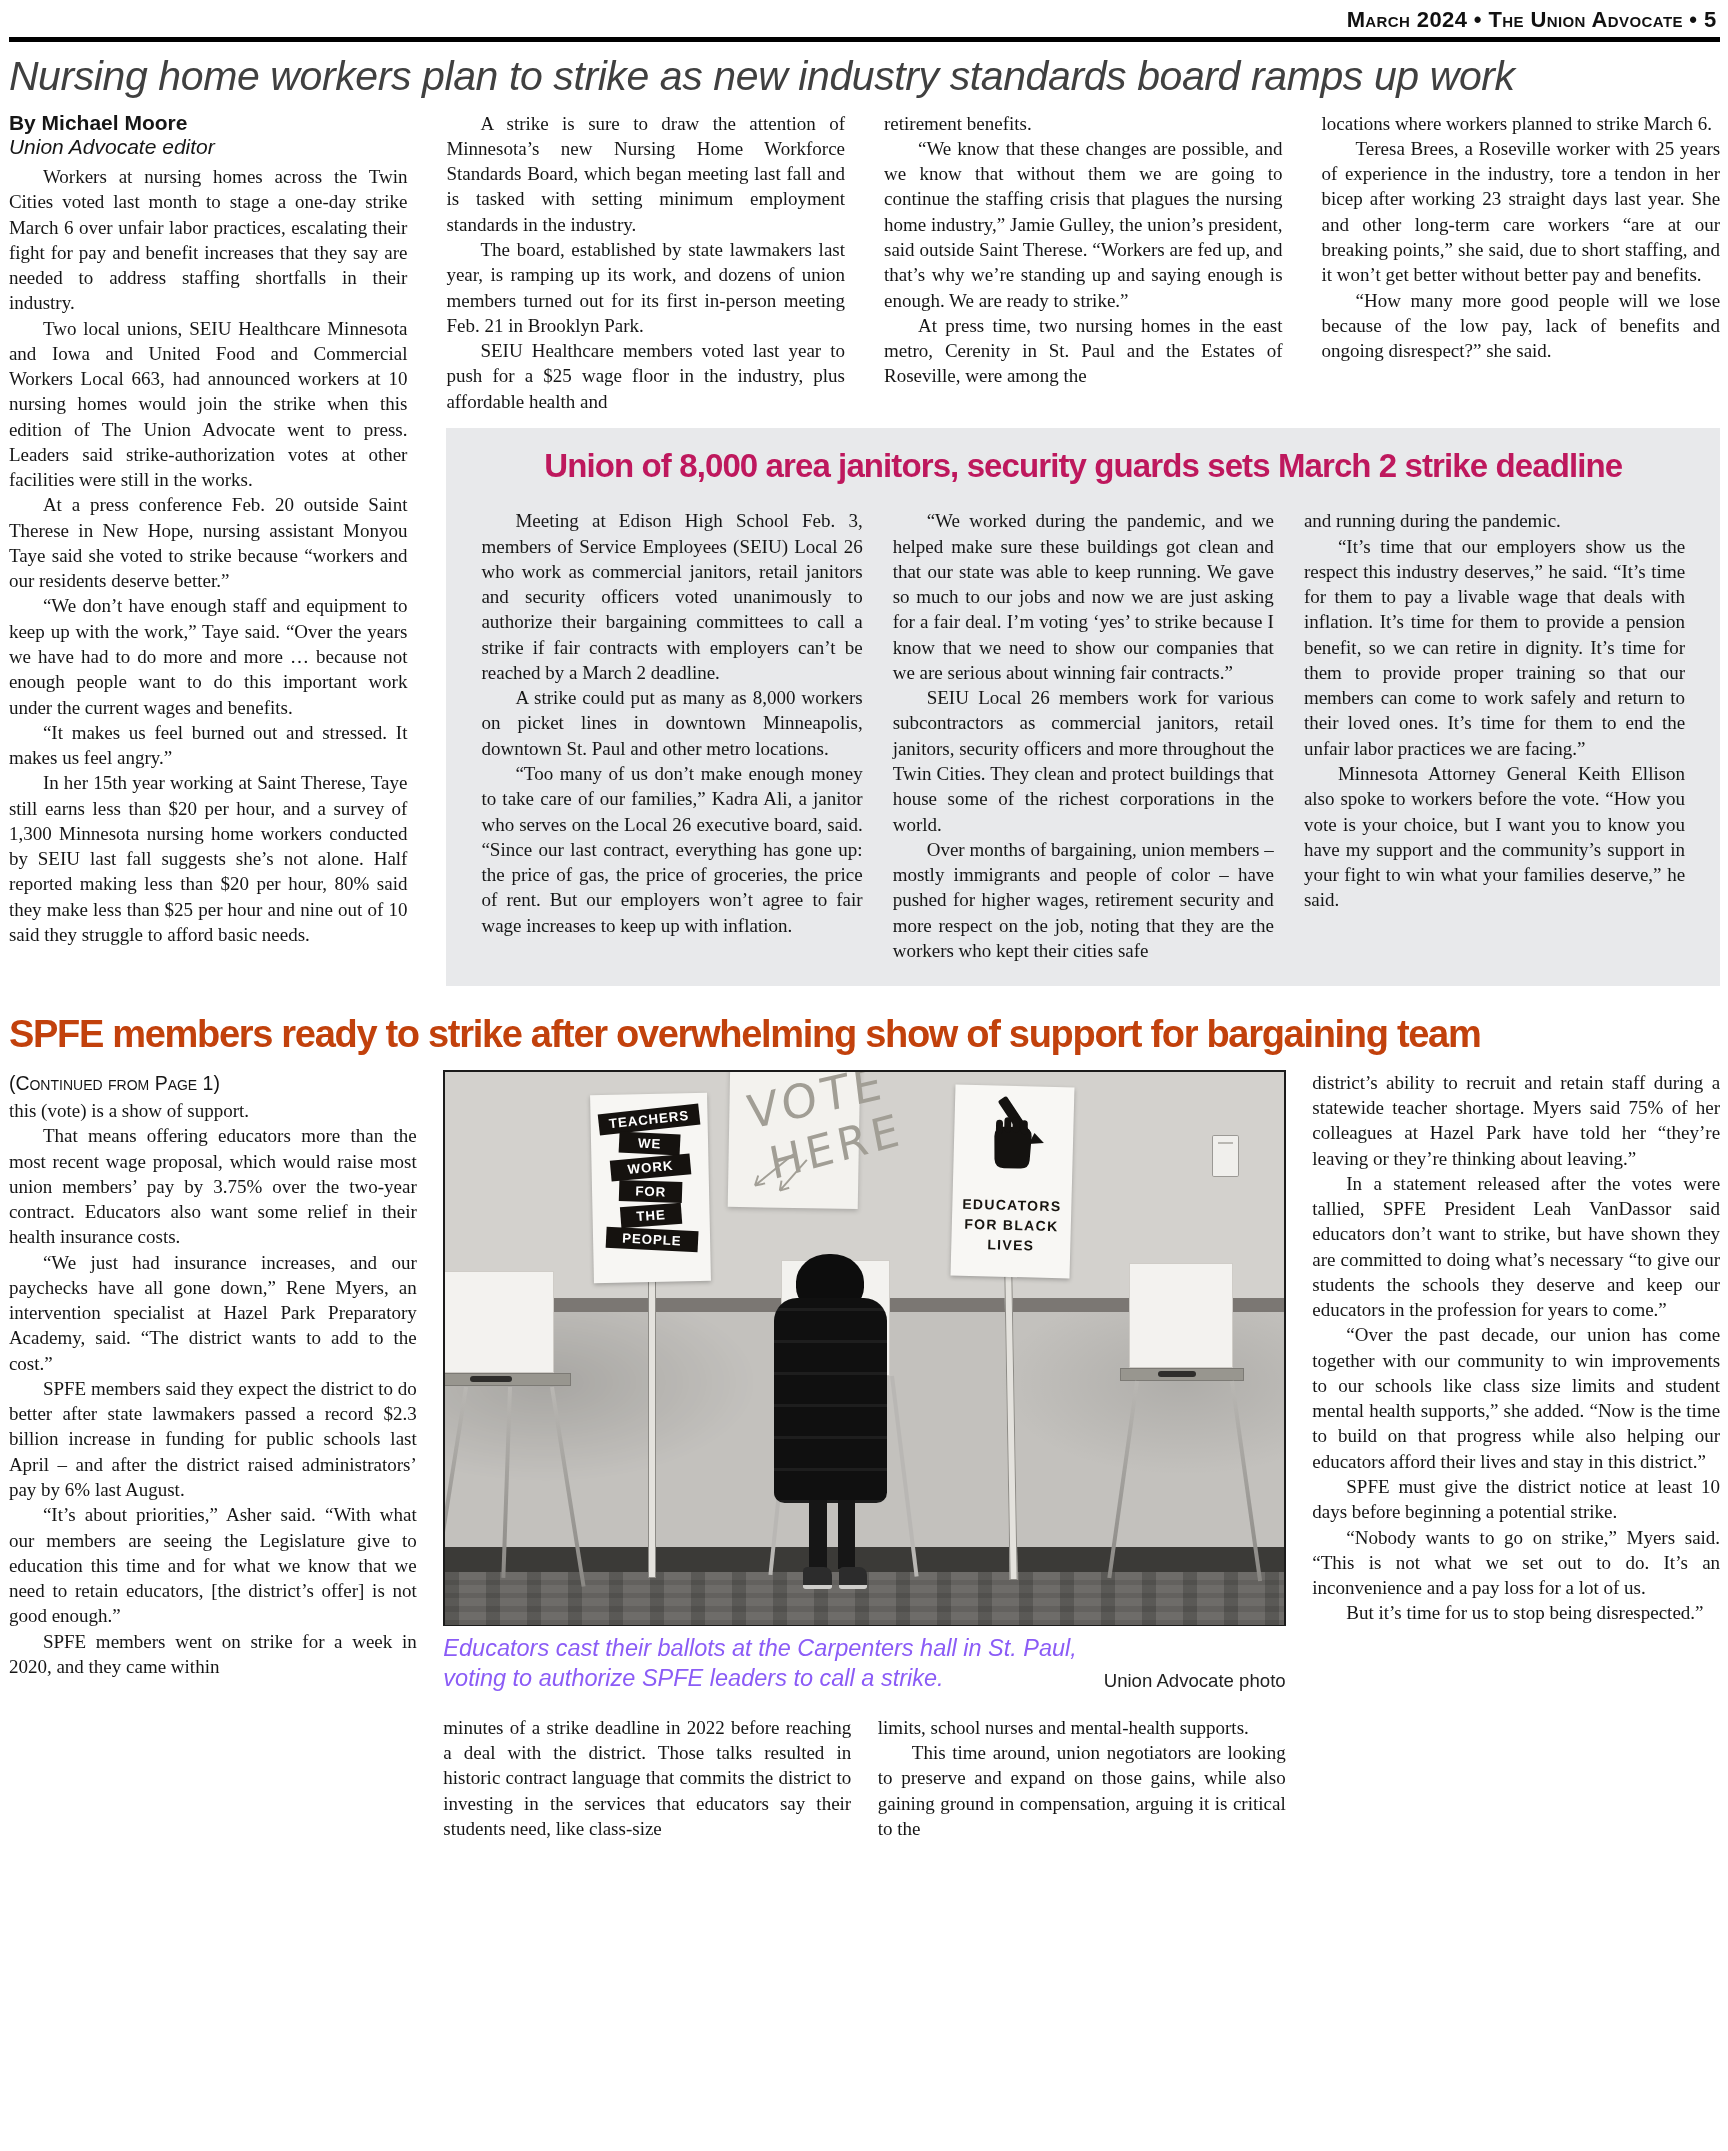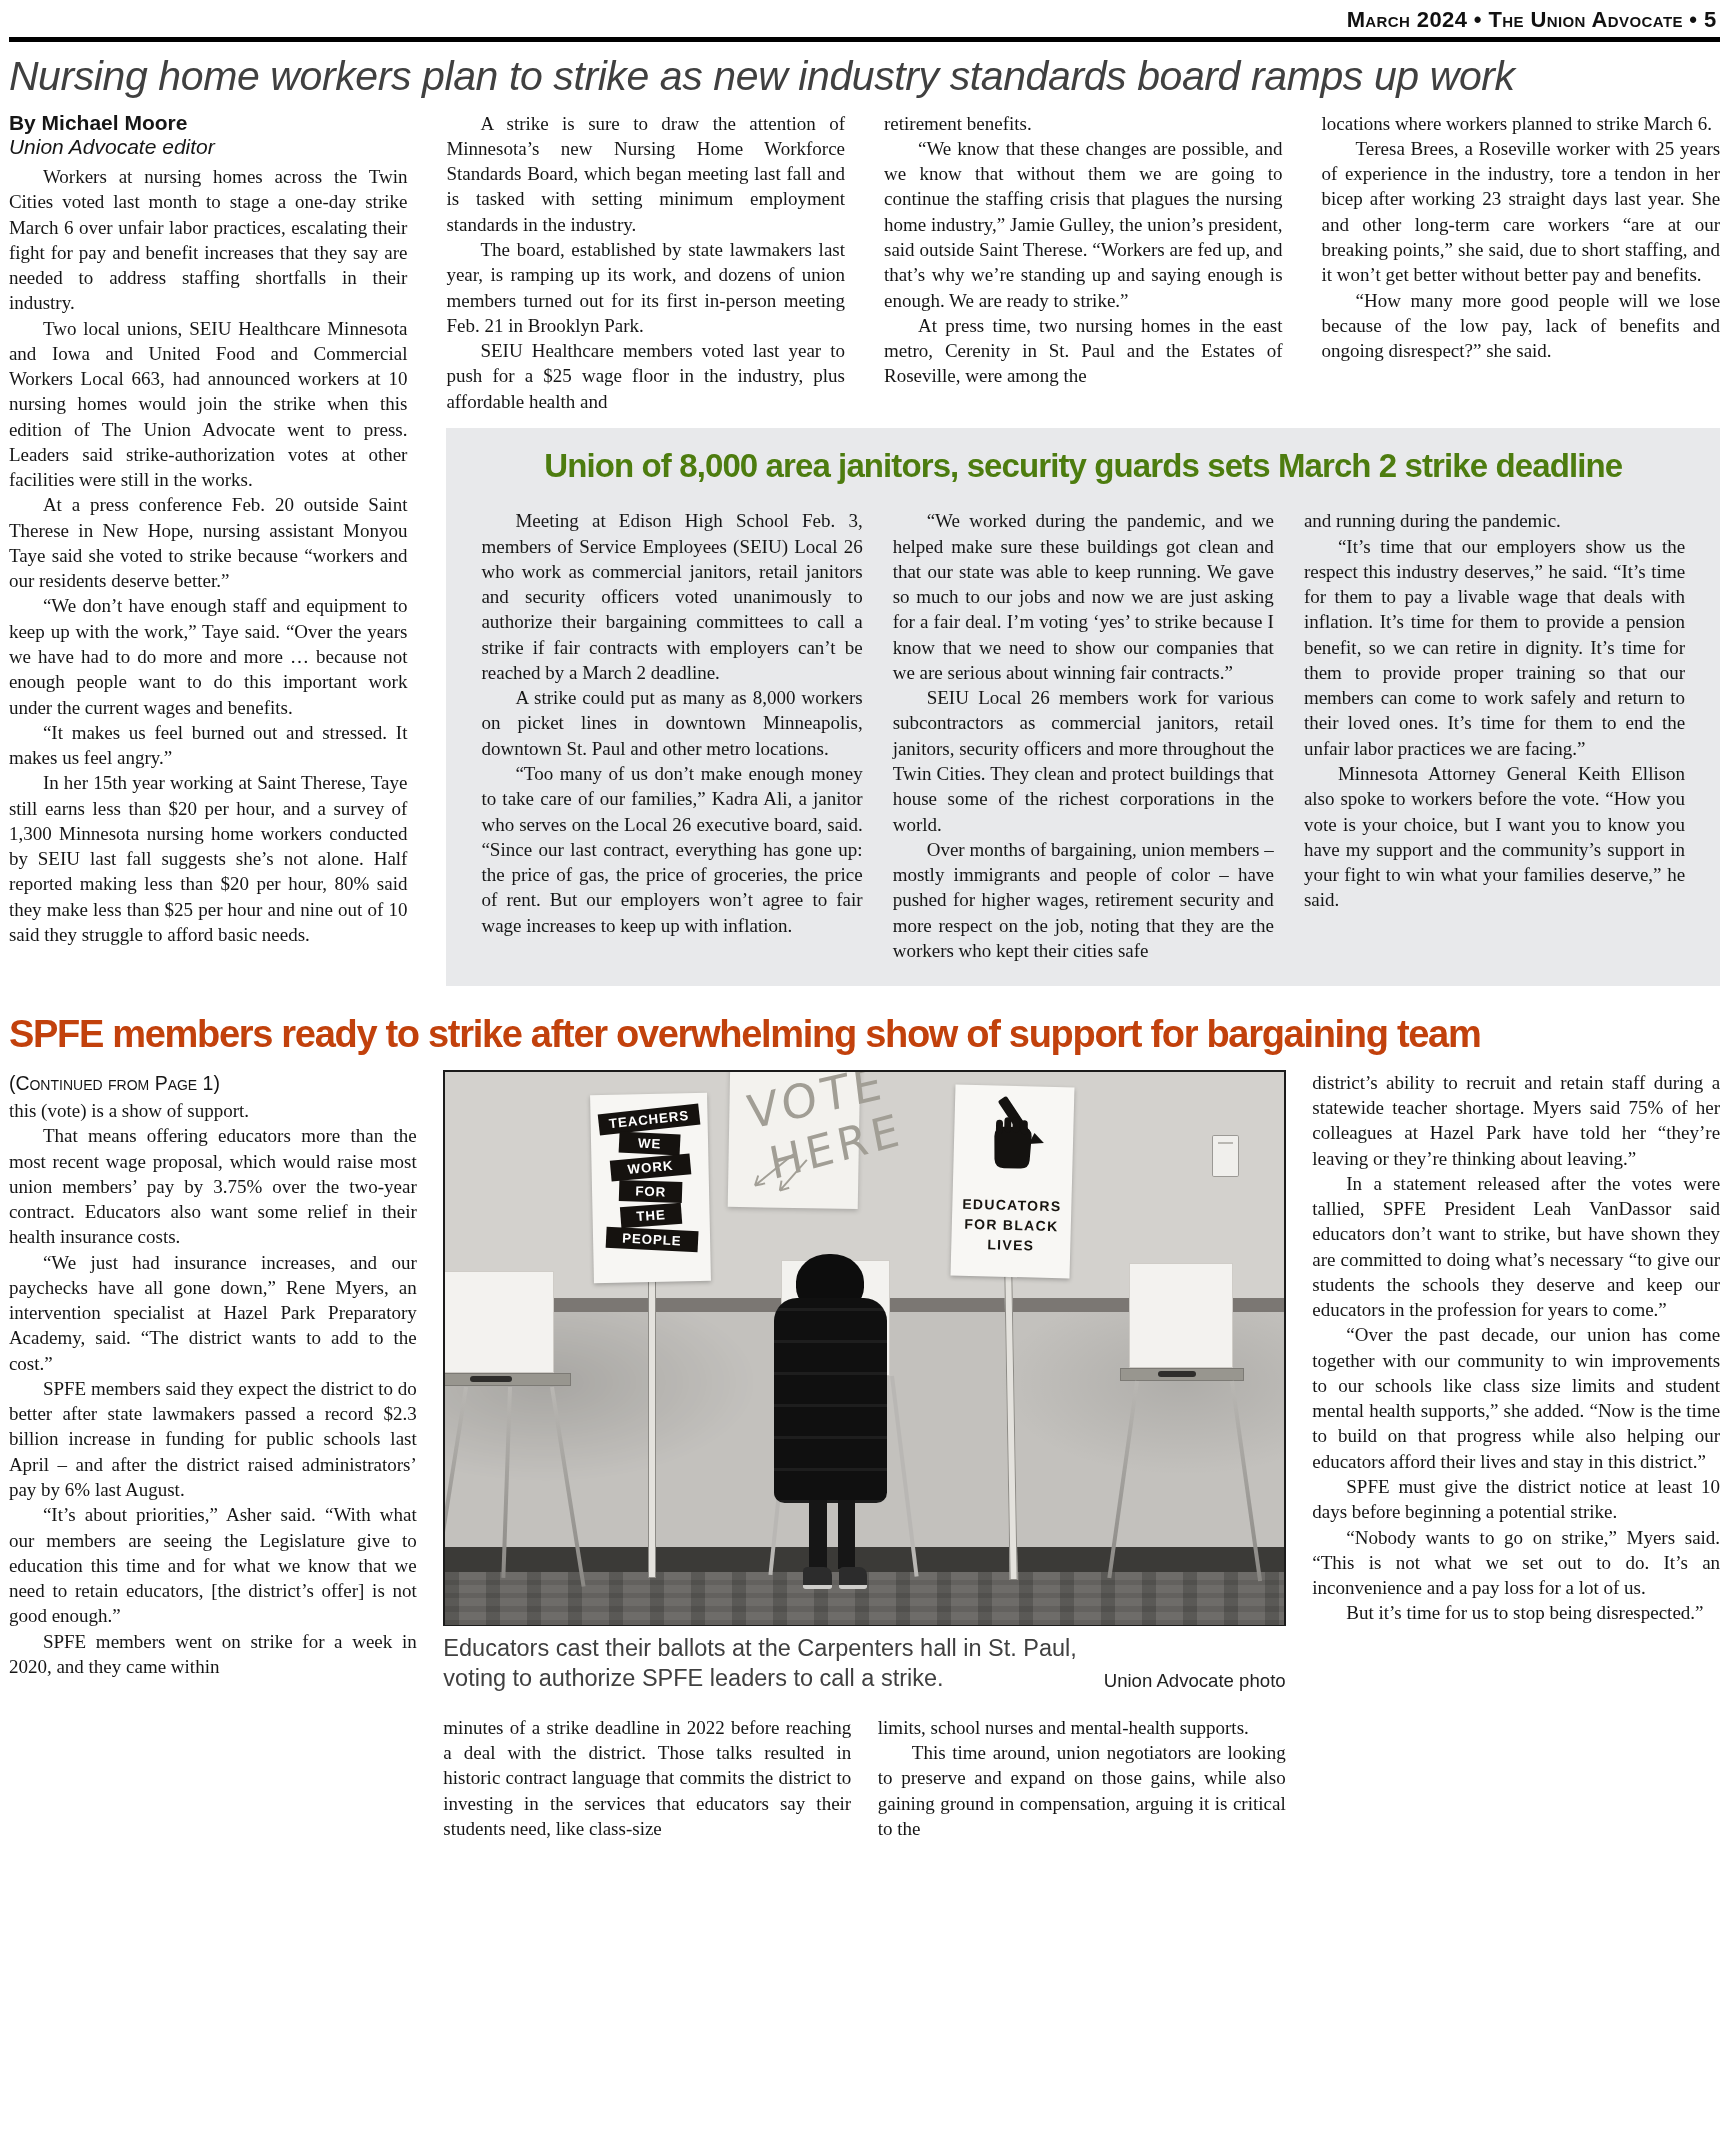--- a/index.html
+++ b/index.html
@@ -17,21 +17,21 @@
   }
   .toprule { border:0; border-top:5.3px solid #000; margin:4.4px 0 0 0; }
   
   .main-head {
     font-family:"Liberation Sans",sans-serif; font-style:italic; font-weight:400;
     font-size:41px; letter-spacing:-0.4px; margin:10.6px 0 10.6px 0; color:#404040;
     white-space:nowrap;
   }
   .box-head {
     font-family:"Liberation Sans",sans-serif; font-weight:700; font-size:33px;
-    letter-spacing:-0.9px; text-align:center; margin:8.9px 0 23px 0; color:#4d7c0f;
+    letter-spacing:-0.9px; text-align:center; margin:8.9px 0 23px 0; color:#be185d;
   }
   .spfe-head {
     font-family:"Liberation Sans",sans-serif; font-weight:700; font-size:38px;
     letter-spacing:-1.3px; margin:26.6px 0 14px 0; color:#c2410c; white-space:nowrap;
   }
   
   .byline-name { font-family:"Liberation Sans",sans-serif; font-weight:700; font-size:21px; }
   .byline-title { font-family:"Liberation Sans",sans-serif; font-style:italic; font-size:21px; margin-bottom:5.3px; }
   p.body { margin:0; font-size:19px; line-height:1.33; text-align:justify; text-indent:34px; }
   p.body.noind { text-indent:0; }
@@ -90,21 +90,21 @@
   .bannerE { position:absolute; left:60.5%; top:2.5%; width:14.2%; height:34.5%; background:#f8f7f4;
     transform:rotate(1.5deg); box-shadow:0 1.8px 4.4px rgba(0,0,0,.25); z-index:4;
     display:flex; flex-direction:column; align-items:center; }
   .fist-svg { width:58%; height:52%; margin-top:8%; }
   .eline { font-family:"Liberation Sans",sans-serif; font-weight:700; font-size:14px; letter-spacing:1.3px; color:#17140f; line-height:1.45; }
   .thermo { position:absolute; left:91.5%; top:11.5%; width:3.2%; height:7.5%; background:#f0efec; border:0.9px solid #9b9995; border-radius:1.8px; z-index:2; }
   .thermo:after { content:""; display:block; margin:5.3px auto 0; width:60%; height:2.7px; background:#b9b7b2; }
   
   .caption-row { display:flex; justify-content:space-between; align-items:flex-end; margin-top:7px;
     font-family:"Liberation Sans",sans-serif; }
-  .caption { font-size:23.5px; line-height:1.3; width:78%; color:#404040; }
+  .caption { font-size:23.5px; line-height:1.3; width:78%; color:#8b5cf6;font-style:italic; }
   .credit { font-size:18.6px; color:#222; white-space:nowrap; padding-bottom:1.8px; }
 </style>
 </head>
 <body>
 
 <div class="page">
 
   <div class="masthead">March 2024 • The Union Advocate • 5</div>
   <hr class="toprule">
 

